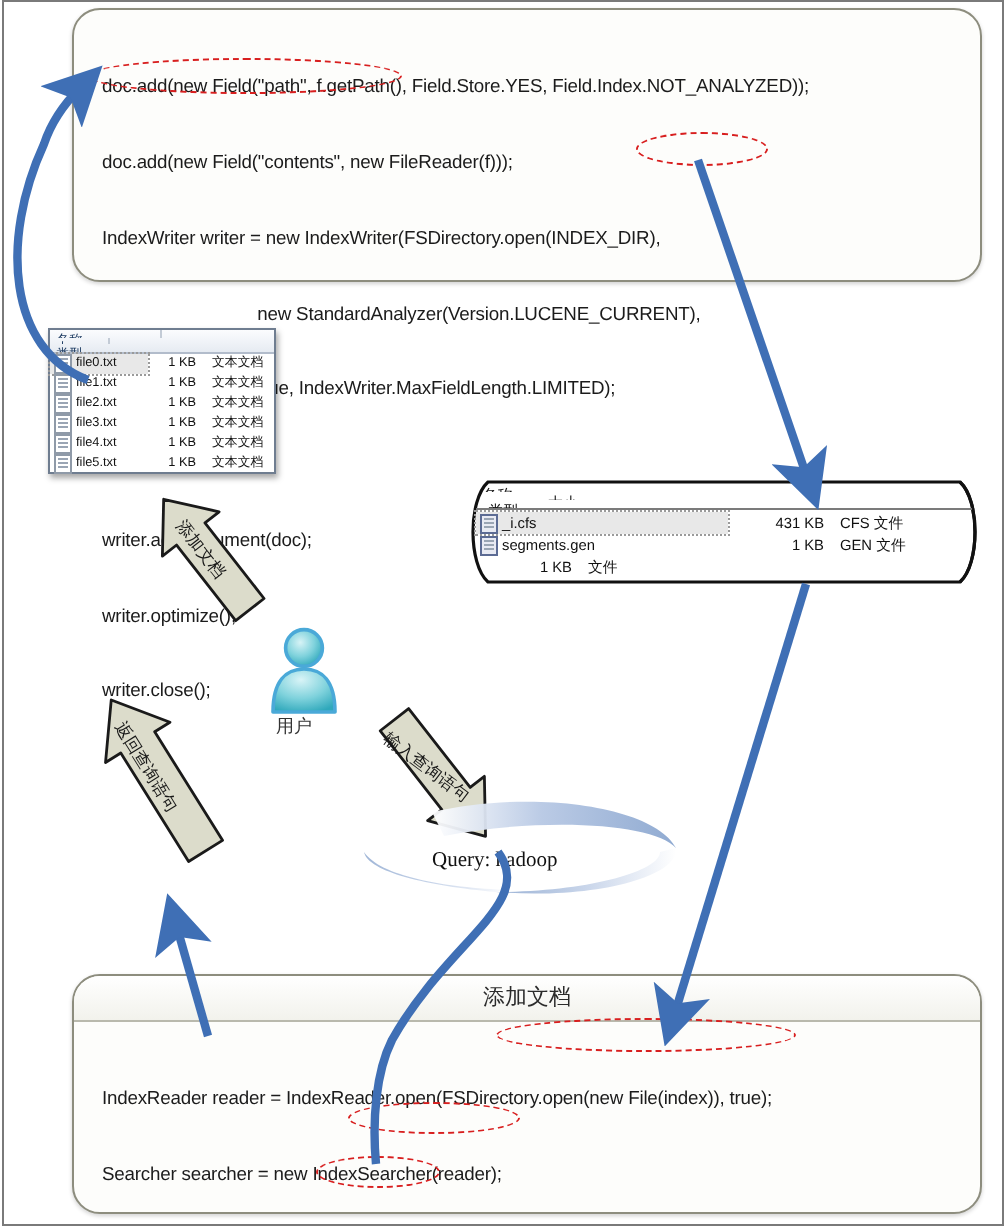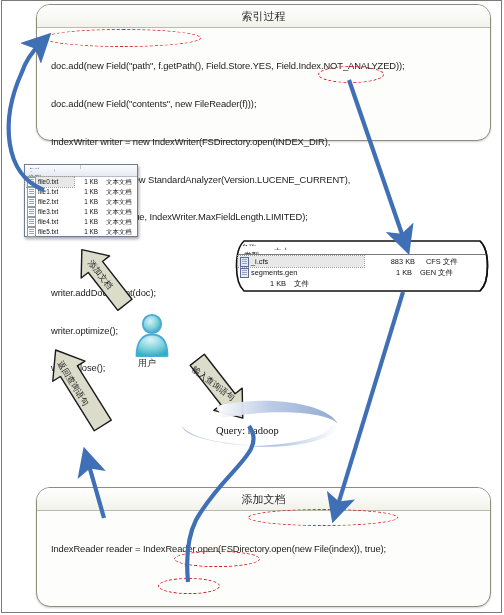--- a/index.html
+++ b/index.html
@@ -68,21 +68,20 @@
   #query-text{position:absolute;left:216px;top:425px;font-size:10.5px;color:#111;
         font-family:"Liberation Serif",serif;background:rgba(255,255,255,.0);}
 </style>
 </head>
 <body>
 
 <div id="page">
   <div id="frame"></div>
 
   <div class="panel" id="panel-index">
-    <div class="ptitle">索引过程</div>
     <div class="pbody">
       <div>doc.add(new Field("path", f.getPath(), Field.Store.YES, Field.Index.NOT_ANALYZED));</div>
       <div>doc.add(new Field("contents", new FileReader(f)));</div>
       <div>IndexWriter writer = new IndexWriter(FSDirectory.open(INDEX_DIR),</div>
       <div>                               new StandardAnalyzer(Version.LUCENE_CURRENT),</div>
       <div>                               true, IndexWriter.MaxFieldLength.LIMITED);</div>
       <div>&nbsp;</div>
       <div>writer.addDocument(doc);</div>
       <div>writer.optimize();</div>
       <div>writer.close();</div>
@@ -90,20 +89,21 @@
   </div>
 
   <div class="oval" style="left:44px;top:29px;width:155px;height:16px;"></div>
 
   <div class="oval" style="left:318px;top:66px;width:64px;height:15px;"></div>
 
   <div class="panel" id="panel-search">
     <div class="ptitle">添加文档</div>
     <div class="pbody">
       <div>IndexReader reader = IndexReader.open(FSDirectory.open(new File(index)), true);</div>
+      <div>Searcher searcher = new IndexSearcher(reader);</div>
       
       
       
       
       
     </div>
   </div>
   <div class="oval" style="left:248px;top:509px;width:148px;height:15px;"></div>
   <div class="oval" style="left:174px;top:551px;width:84px;height:14px;"></div>
   <div class="oval" style="left:158px;top:578px;width:60px;height:14px;"></div>
@@ -170,26 +170,26 @@
     <path d="M16,1 C6,10 6,42 16,51 L252,51 C262,42 262,10 252,1 Z" fill="#ffffff" stroke="#111111" stroke-width="1.6"></path>
     <path d="M252,1 C262,10 262,42 252,51" fill="none" stroke="#111111" stroke-width="1.6"></path>
   </svg>
   <div class="explorer" id="ex-idx" style="left:238px;top:242px;width:248px;height:48px;border:none;box-shadow:none;background:transparent;">
     <div class="ex-head" style="background:transparent;border-bottom:1px solid #7b7b7b;font-size:7.6px;height:12px;line-height:12px;color:#111;">
       <span style="width:124px;border-right:none">名称</span>
       <span style="width:48px;border-right:none;text-align:right">大小</span>
       <span style="width:60px;border-right:none;padding-left:6px">类型</span>
     </div>
     <div style="padding-top:1px;">
-      <div class="ex-row" style="height:11px;line-height:11px;font-size:7.4px;justify-content:space-between;">
+      <div class="ex-row" style="height:11px;line-height:11px;font-size:7.4px;">
         <span class="c-name sel" style="width:124px">
             <i class="fico cfs"></i>
             <b style="font-weight:normal">_i.cfs</b>
           </span>
-        <span class="c-size" style="width:48px">883 KB</span>
+        <span class="c-size" style="width:48px">431 KB</span>
         <span class="c-type" style="width:60px">CFS 文件</span>
       </div>
       <div class="ex-row" style="height:11px;line-height:11px;font-size:7.4px;">
         <span class="c-name" style="width:124px">
             <i class="fico cfs"></i>
             <b style="font-weight:normal">segments.gen</b>
           </span>
         <span class="c-size" style="width:48px">1 KB</span>
         <span class="c-type" style="width:60px">GEN 文件</span>
       </div>

